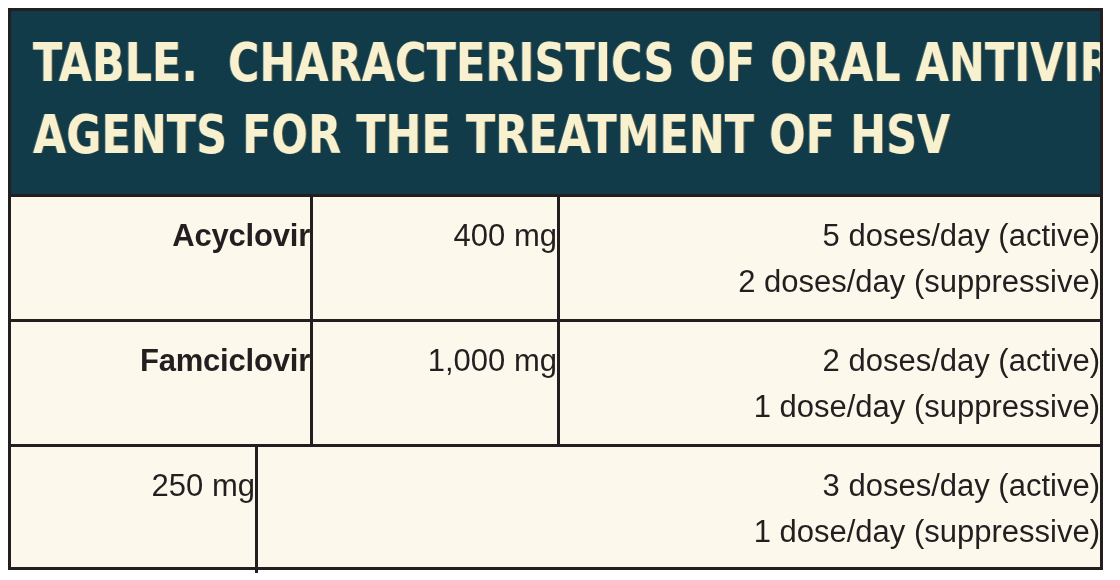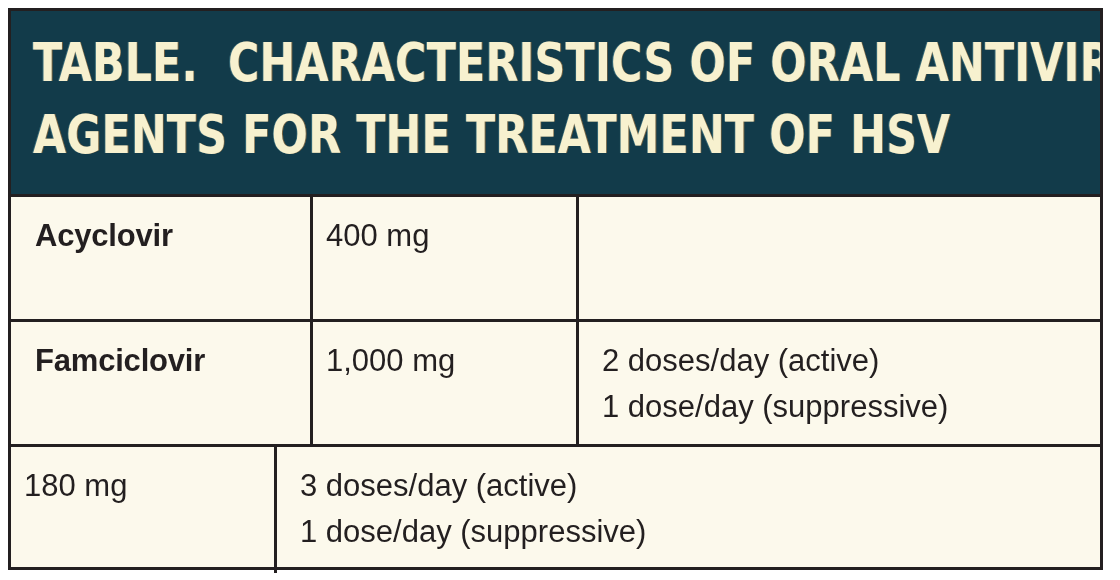--- a/index.html
+++ b/index.html
@@ -64,20 +64,21 @@
     top: 186px;
     right: 0;
     bottom: 0;
   }
   .trow {
     position: relative;
     display: flex;
     box-sizing: border-box;
     height: 125px;
     border-bottom: 3px solid #231f20;
+    text-align: right;
   }
   .trow:last-child {
     border-bottom: none;
     height: 126px;
   }
   .tcell {
     box-sizing: border-box;
     padding: 16px 0 0 0;
     display: block;
     color: #231f20;
@@ -86,21 +87,21 @@
   .c-drug {
     width: 302px;
     padding-left: 24px;
     border-right: 3px solid #231f20;
     font-weight: 700;
     font-size: 31px;
     line-height: 46px;
     letter-spacing: -0.2px;
   }
   .c-dose {
-    width: 266px;
+    width: 247px;
     padding-left: 13px;
     border-right: 3px solid #231f20;
     font-weight: 400;
     font-size: 31px;
     line-height: 46px;
   }
   .c-freq {
     flex: 1;
     padding-left: 23px;
     font-weight: 400;
@@ -122,33 +123,37 @@
       <div class="title-line">TABLE.  CHARACTERISTICS OF ORAL ANTIVIRAL</div>
       <div class="title-line">AGENTS FOR THE TREATMENT OF HSV</div>
     </div>
   </div>
 
   <div id="table-body">
 
     <div class="trow">
       <div class="tcell c-drug">Acyclovir</div>
       <div class="tcell c-dose">400 mg</div>
+      <div class="tcell c-freq">
+        <span class="freq-line">5 doses/day (active)</span>
+        <span class="freq-line">2 doses/day (suppressive)</span>
+      </div>
     </div>
 
     <div class="trow">
       <div class="tcell c-drug">Famciclovir</div>
       <div class="tcell c-dose">1,000 mg</div>
       <div class="tcell c-freq">
         <span class="freq-line">2 doses/day (active)</span>
         <span class="freq-line">1 dose/day (suppressive)</span>
       </div>
     </div>
 
     <div class="trow">
-      <div class="tcell c-dose">180 mg</div>
+      <div class="tcell c-dose">250 mg</div>
       <div class="tcell c-freq">
         <span class="freq-line">3 doses/day (active)</span>
         <span class="freq-line">1 dose/day (suppressive)</span>
       </div>
     </div>
 
   </div>
 </div>
 
 </body></html>

